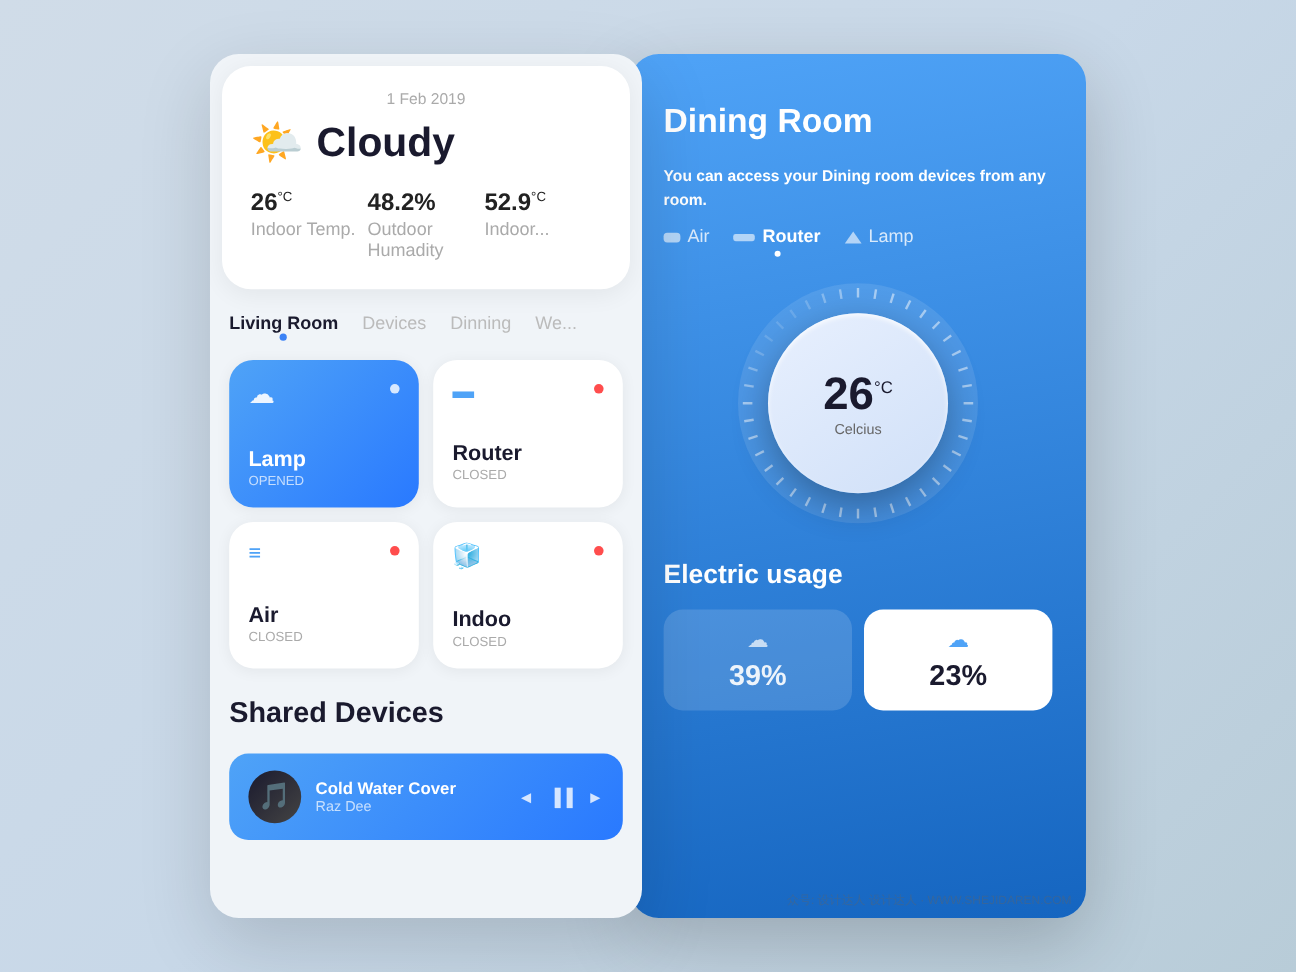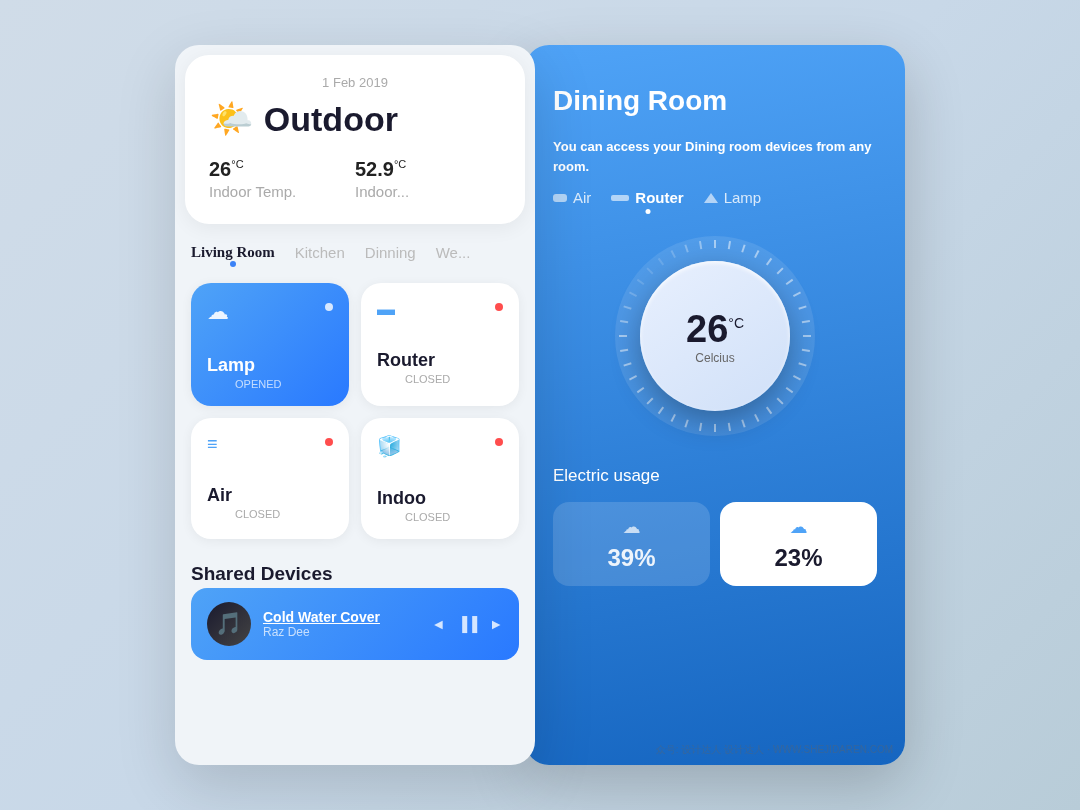--- a/index.html
+++ b/index.html
@@ -107,21 +107,20 @@
       font-size: 15px;
       color: #bbb;
       cursor: pointer;
       padding-bottom: 6px;
       position: relative;
     }
 
     .room-tab.active {
       color: #1a1a2e;
       font-weight: 700;
-      font-family: Liberation Serif, serif;
     }
 
     .room-tab.active::after {
       content: '';
       position: absolute;
       bottom: 0;
       left: 50%;
       transform: translateX(-50%);
       width: 6px;
       height: 6px;
@@ -181,37 +180,36 @@
     }
 
     .device-card.active-blue .device-name {
       color: white;
     }
 
     .device-status {
       font-size: 11px;
       color: #aaa;
       margin-top: 2px;
-      margin-left: 28px;
     }
 
     .device-card.active-blue .device-status {
       color: rgba(255,255,255,0.7);
     }
 
     
     .shared-section {
       padding: 8px 16px 0;
     }
 
     .shared-title {
-      font-size: 19px;
+      font-size: 24px;
       font-weight: 700;
       color: #1a1a2e;
-      margin-bottom: 3px;
+      margin-bottom: 19px;
     }
 
     .shared-card {
       background: linear-gradient(135deg, #4fa3f7, #2979ff);
       border-radius: 16px;
       padding: 14px 16px;
       display: flex;
       align-items: center;
       gap: 12px;
     }
@@ -230,21 +228,20 @@
     }
 
     .shared-info {
       flex: 1;
     }
 
     .shared-name {
       font-size: 14px;
       font-weight: 600;
       color: white;
-      text-decoration: underline;
     }
 
     .shared-sub {
       font-size: 12px;
       color: rgba(255,255,255,0.7);
     }
 
     .shared-controls {
       display: flex;
       gap: 12px;
@@ -388,22 +385,22 @@
       font-weight: 400;
     }
 
     .dial-unit {
       font-size: 12px;
       color: #666;
     }
 
     
     .electric-title {
-      font-size: 17px;
-      font-weight: 400;
+      font-size: 22px;
+      font-weight: 700;
       color: white;
       margin-bottom: 16px;
     }
 
     .electric-cards {
       display: flex;
       gap: 10px;
     }
 
     .electric-card {
@@ -453,38 +450,42 @@
 <body>
 
 <div class="container">
 
   <div class="left-panel">
 
     <div class="weather-card">
       <div class="weather-date">1 Feb 2019</div>
       <div class="weather-title-row">
         <span class="weather-icon">🌤️</span>
-        <span class="weather-title">Outdoor</span>
+        <span class="weather-title">Cloudy</span>
       </div>
       <div class="weather-stats">
         <div class="weather-stat">
           <div class="weather-stat-value">26<sup>°C</sup></div>
           <div class="weather-stat-label">Indoor Temp.</div>
         </div>
         <div class="weather-stat">
+          <div class="weather-stat-value">48.2%</div>
+          <div class="weather-stat-label">Outdoor Humadity</div>
+        </div>
+        <div class="weather-stat">
           <div class="weather-stat-value">52.9<sup>°C</sup></div>
           <div class="weather-stat-label">Indoor...</div>
         </div>
       </div>
     </div>
 
     <div class="room-tabs-section">
       <div class="room-tabs">
         <div class="room-tab active">Living Room</div>
-        <div class="room-tab">Kitchen</div>
+        <div class="room-tab">Devices</div>
         <div class="room-tab">Dinning</div>
         <div class="room-tab">We...</div>
       </div>
     </div>
 
     <div class="device-grid">
 
       <div class="device-card active-blue">
         <div class="device-card-top">
           <span class="device-icon device-icon-blue">☁</span>

